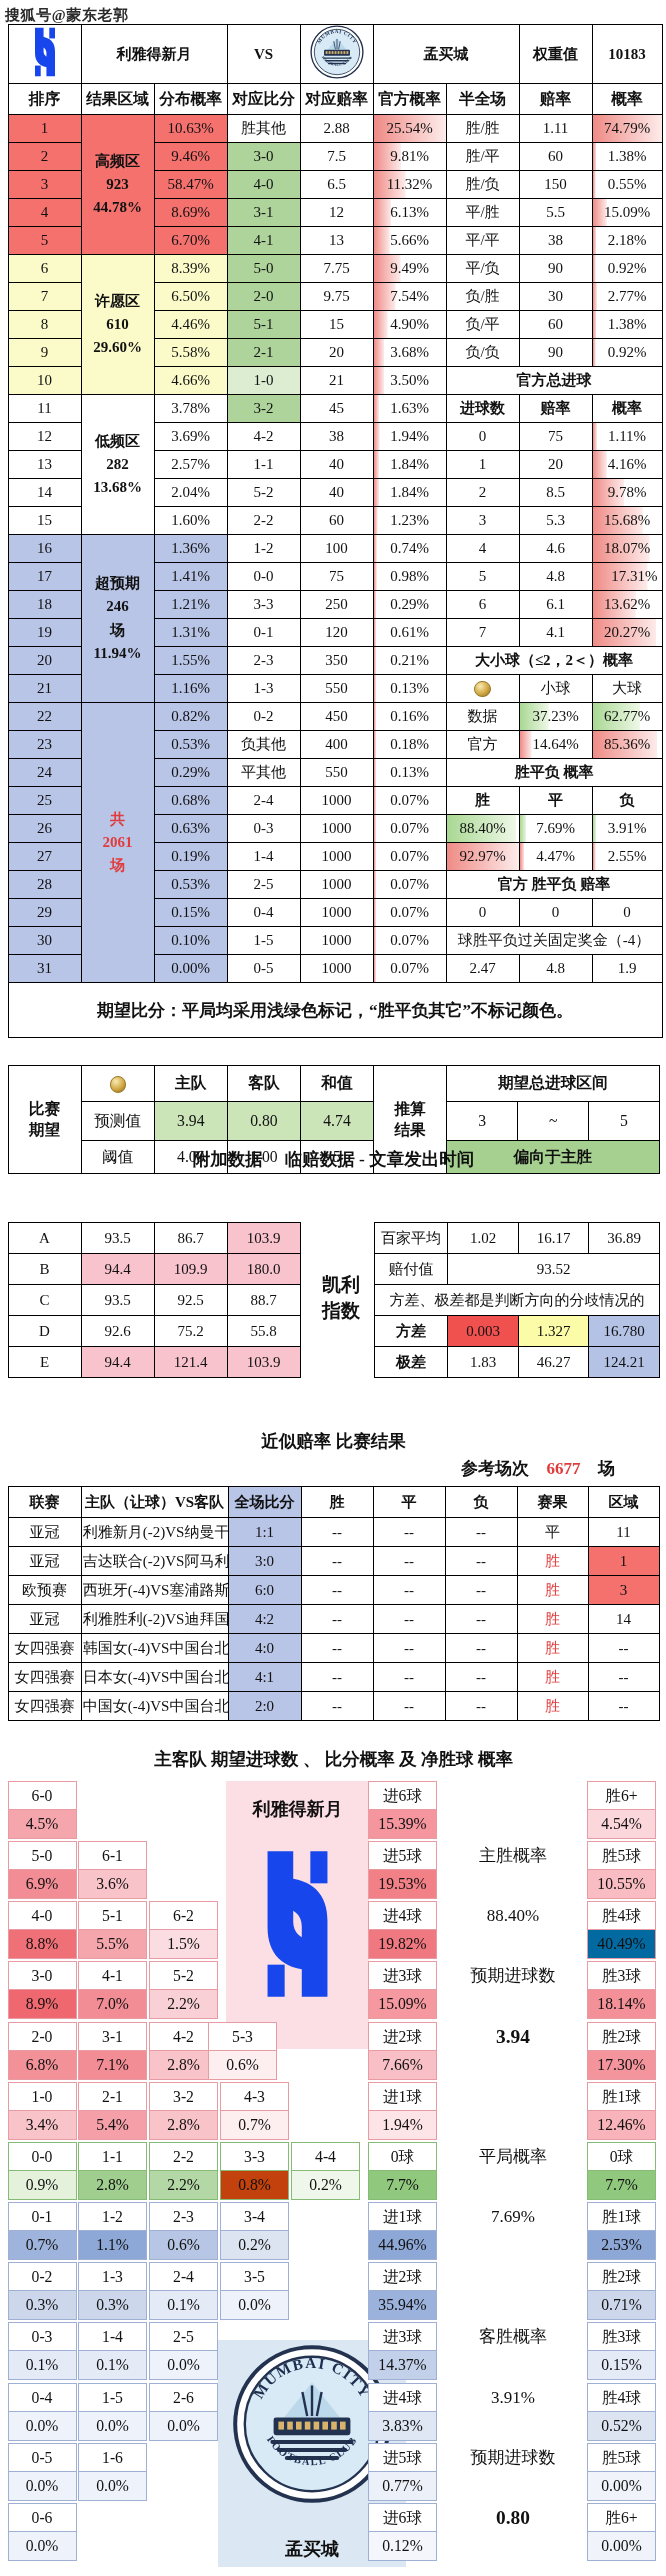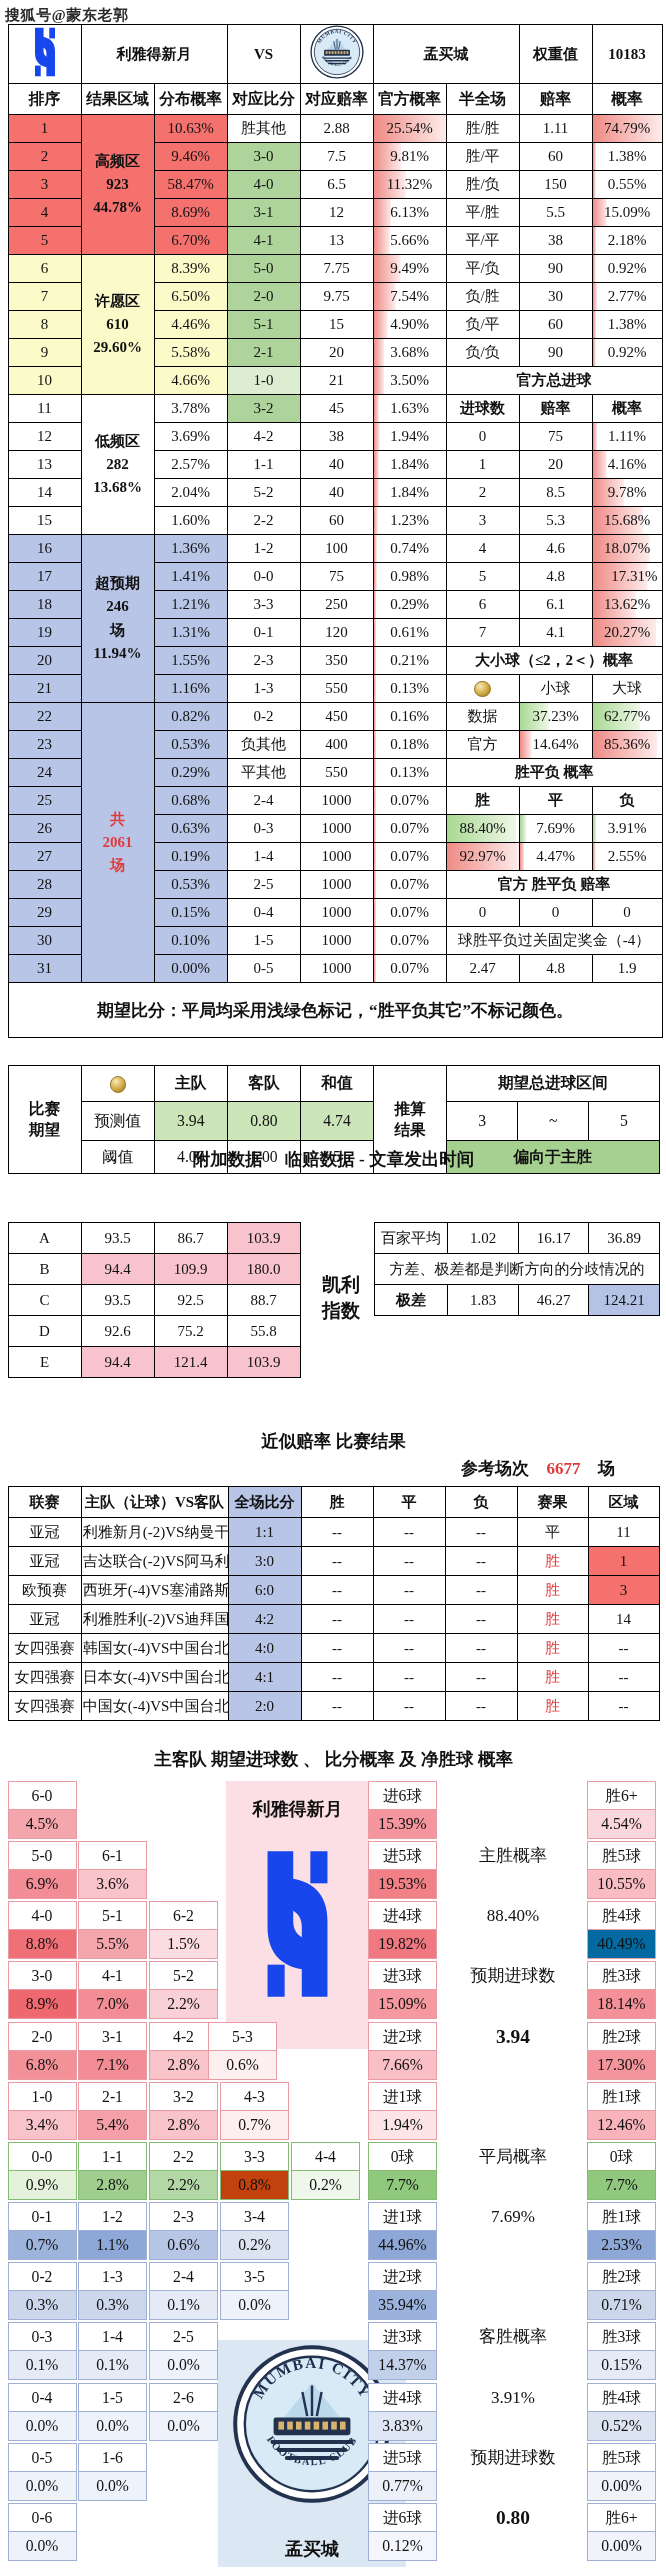--- a/index.html
+++ b/index.html
@@ -553,21 +553,31 @@
         <col style="width:71px">
       </colgroup>
   <tbody>
         <tr style="height: 31px;">
           <td>百家平均</td>
           <td>1.02</td>
           <td>16.17</td>
           <td>36.89</td>
         </tr>
         <tr style="height: 31px;">
+          <td>赔付值</td>
+          <td colspan="3">93.52</td>
+        </tr>
+        <tr style="height: 31px;">
           <td colspan="4">方差、极差都是判断方向的分歧情况的</td>
+        </tr>
+        <tr style="height: 31px;">
+          <td class="hdr">方差</td>
+          <td class="rc">0.003</td>
+          <td class="yc">1.327</td>
+          <td class="bc">16.780</td>
         </tr>
         <tr style="height: 31px;">
           <td class="hdr">极差</td>
           <td>1.83</td>
           <td>46.27</td>
           <td class="bc">124.21</td>
         </tr>
       </tbody>
 </table>
 

